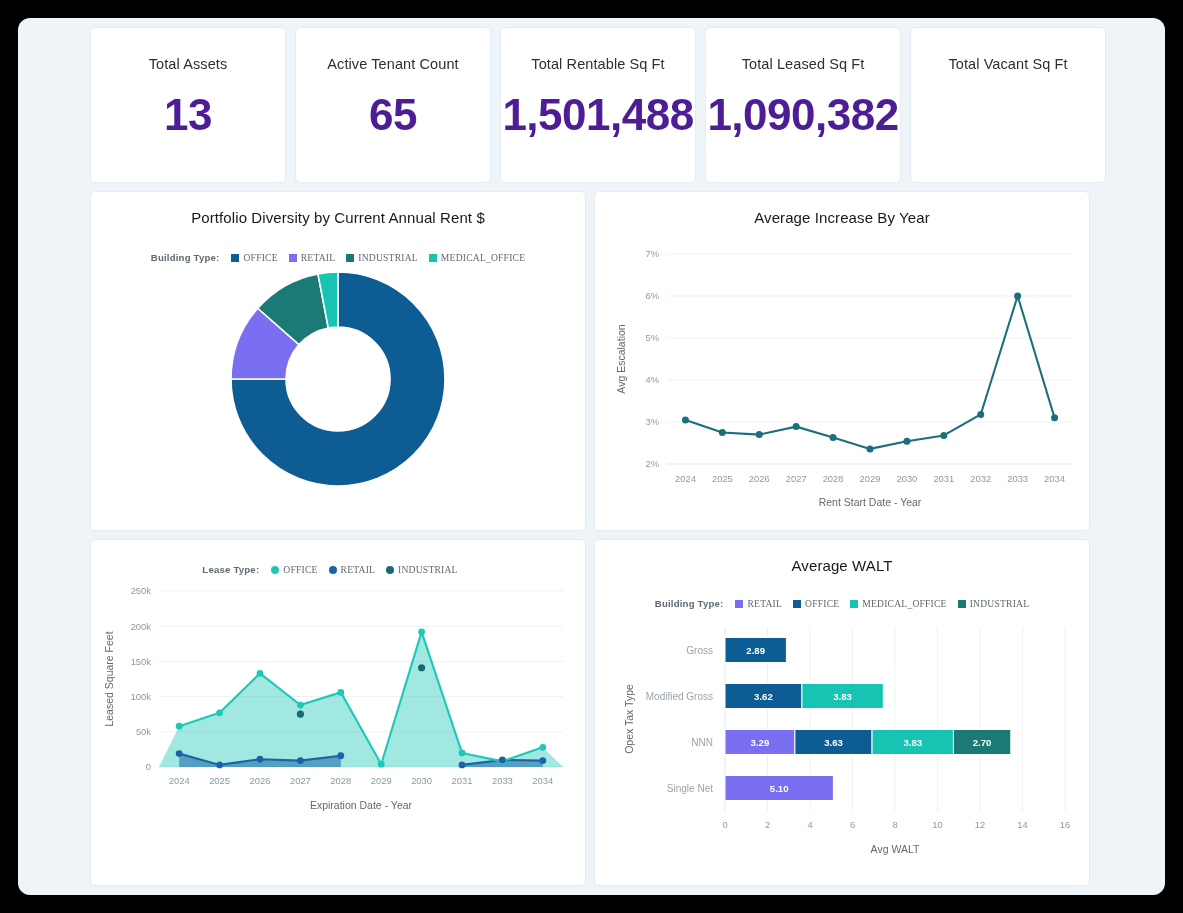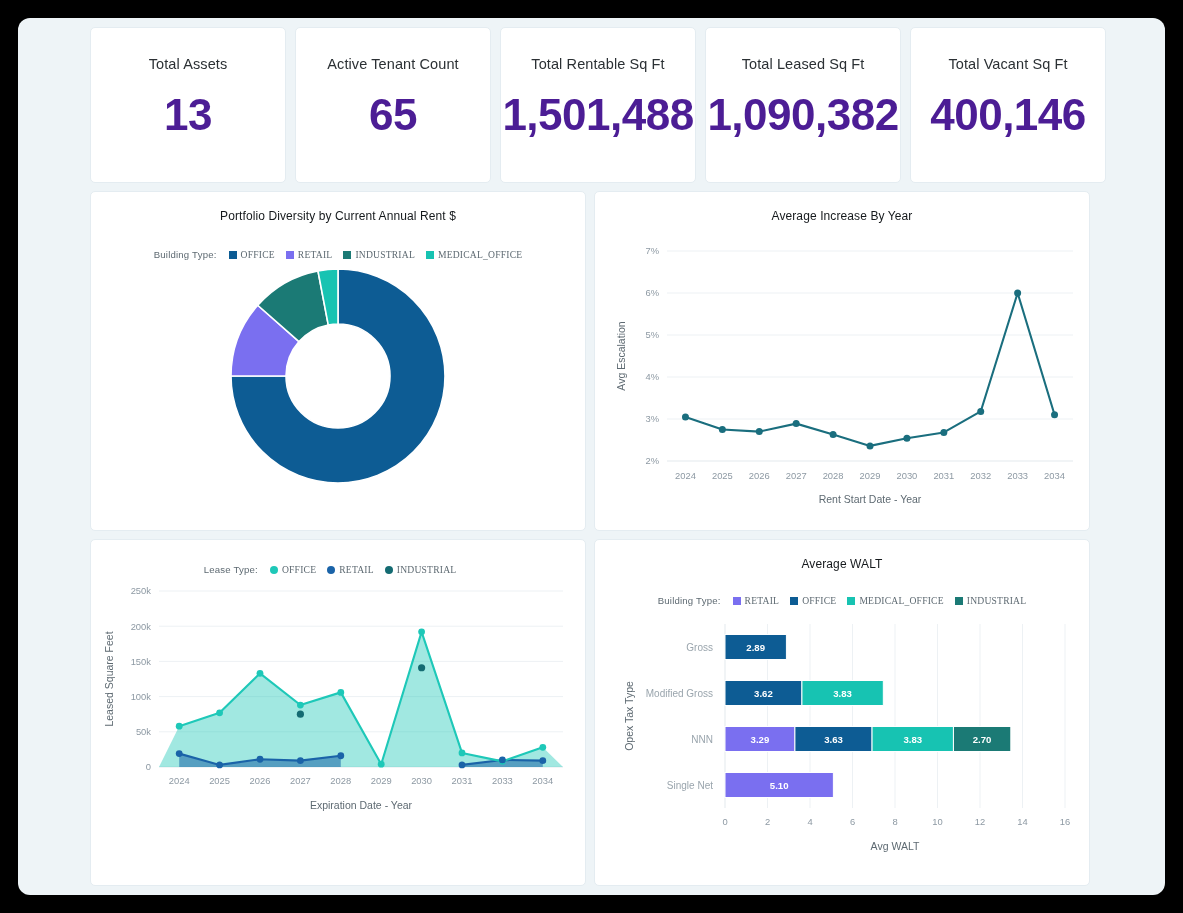--- a/index.html
+++ b/index.html
@@ -57,37 +57,37 @@
     border: 1px solid #e4ecf1;
     border-radius: 5px;
   }
   #panel-donut  { left: 72px;  top: 173px; width: 496px; height: 340px; }
   #panel-line   { left: 576px; top: 173px; width: 496px; height: 340px; }
   #panel-area   { left: 72px;  top: 521px; width: 496px; height: 347px; }
   #panel-walt   { left: 576px; top: 521px; width: 496px; height: 347px; }
 
   .panel-title {
     text-align: center;
-    font-size: 12px;
+    font-size: 15px;
     color: #15191c;
     margin-top: 17px;
     letter-spacing: .1px;
   }
 
   
   .legend {
     display: flex;
     align-items: center;
     justify-content: center;
     gap: 11px;
     font-size: 9.6px;
     color: #5e6a72;
     letter-spacing: .2px;
   }
-  .legend-title { color: #5e6a72; margin-right: 1px; }
+  .legend-title { color: #5e6a72; margin-right: 1px; font-weight: bold; }
   .legend-item { display: flex; align-items: center; gap: 4px; white-space: nowrap; font-family: Liberation Serif, serif; }
   .sw-square { width: 8px; height: 8px; display: inline-block; }
   .sw-dot { width: 8px; height: 8px; border-radius: 50%; display: inline-block; }
 
   
   .tick  { font-size: 9.4px; fill: #8d99a3; font-family: "Liberation Sans", sans-serif; }
   .axis-title { font-size: 10.5px; fill: #5e6a72; font-family: "Liberation Sans", sans-serif; }
   .bar-label { font-size: 9.6px; font-weight: bold; fill: #ffffff; font-family: "Liberation Sans", sans-serif; }
   .cat-label { font-size: 10px; fill: #9aa5ad; font-family: "Liberation Sans", sans-serif; }
   .grid { stroke: #edf1f4; stroke-width: 1; }
@@ -110,21 +110,20 @@
     <div class="kpi-card">
       <div class="kpi-label">Total Rentable Sq Ft</div>
       <div class="kpi-value">1,501,488</div>
     </div>
     <div class="kpi-card">
       <div class="kpi-label">Total Leased Sq Ft</div>
       <div class="kpi-value">1,090,382</div>
     </div>
     <div class="kpi-card">
       <div class="kpi-label">Total Vacant Sq Ft</div>
-      <div class="kpi-value">400,146</div>
     </div>
   </div>
 
   <div class="panel" id="panel-donut">
     <div class="panel-title">Portfolio Diversity by Current Annual Rent $</div>
     <div class="legend" id="donut-legend" style="margin-top:26px;">
       <span class="legend-title">Building Type:</span>
     <span class="legend-item">
           <span class="sw-square" style="background: rgb(13, 92, 148);"></span>
           <span>OFFICE</span>

